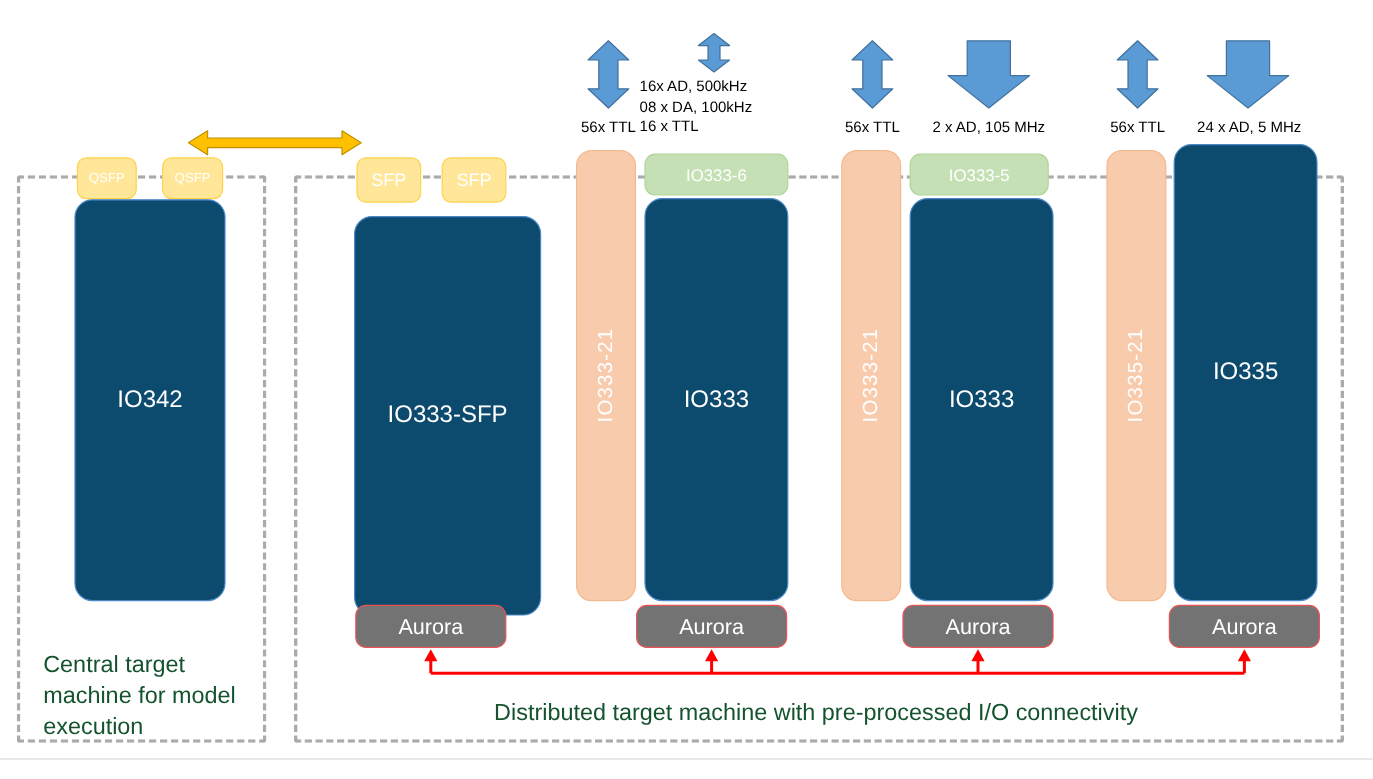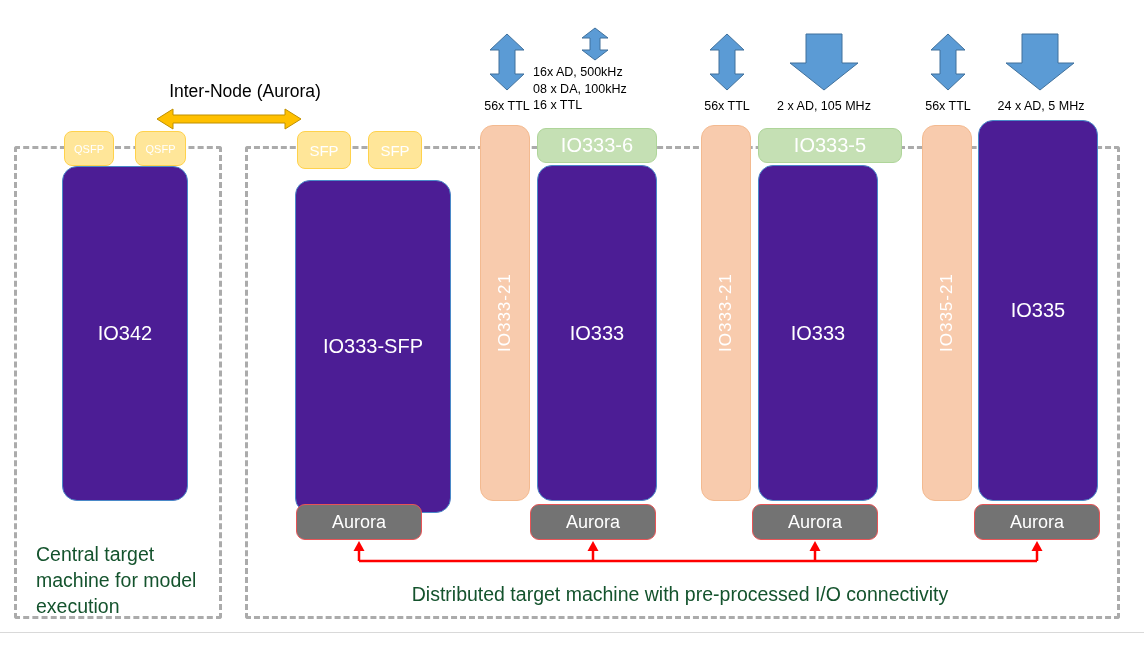--- a/index.html
+++ b/index.html
@@ -1,25 +1,25 @@
 <!DOCTYPE html>
 <html><head>
 <meta charset="utf-8">
 <style>
   * { margin:0; padding:0; box-sizing:border-box; }
   html,body { background:#ffffff; }
   body { font-family:"Liberation Sans", sans-serif; }
   .canvas { position:relative; width:1144px; height:649px; background:#ffffff; overflow:hidden; }
   .dashed-box { position:absolute; border:3px dashed #ABABAB; border-radius:3px; background:transparent; }
   .box { position:absolute; display:flex; align-items:center; justify-content:center; color:#ffffff; text-align:center; }
-  .blue-box { background:#4c1d95; border:1px solid #4A89C8; border-radius:15px; font-size:20px; }
+  .blue-box { background:#0c4a6e; border:1px solid #4A89C8; border-radius:15px; font-size:20px; }
   .port { background:#FFE699; border:1px solid #FFD24C; border-radius:8px; color:#ffffff; }
   .qsfp { font-size:11px; }
   .sfp { font-size:15px; }
-  .green-box { background:#C5E0B4; border:1px solid #AFD59A; border-radius:9px; font-size:20px; }
+  .green-box { background:#C5E0B4; border:1px solid #AFD59A; border-radius:9px; font-size:14px; }
   .peach-col { background:#F8CBAD; border:1px solid #F3BA90; border-radius:13px; font-size:17px;
                writing-mode:vertical-rl; transform:rotate(180deg); letter-spacing:1px; }
   .aurora { background:#737373; border:1px solid #E85456; border-radius:9px; font-size:18px; }
   .caption { position:absolute; color:#14532d; font-size:19.5px; line-height:26px; }
   .note { position:absolute; color:#000000; font-size:12.5px; line-height:16.5px; white-space:nowrap; }
   .center { text-align:center; }
   .svgabs { position:absolute; display:block; }
   .divider { position:absolute; left:0; width:1144px; height:1px; background:#D9D9D9; }
 </style>
 </head>
@@ -28,37 +28,36 @@
 <div class="canvas">
 
   <div class="dashed-box" style="left:14px; top:146px; width:208px; height:473px;"></div>
   <div class="dashed-box" style="left:245px; top:146px; width:875px; height:473px;"></div>
 
   <div class="box port qsfp" style="left:64px; top:131px; width:50px; height:35px;">QSFP</div>
   <div class="box port qsfp" style="left:135px; top:131px; width:51px; height:35px;">QSFP</div>
   <div class="box blue-box" style="left:62px; top:166px; width:126px; height:335px;">IO342</div>
   <div class="caption" style="left:36px; top:541px; width:180px;">Central target machine for model execution</div>
 
-  <div class="note center" style="left:150px; top:83px; width:190px; font-size:17.5px;">Inter-Node (Aurora)</div>
   <svg class="svgabs" style="left:156px; top:107px;" width="146" height="24" viewBox="0 0 146 24">
     <polygon points="1,12 17,2 17,8 129,8 129,2 145,12 129,22 129,16 17,16 17,22" fill="#FFC000" stroke="#BF9000" stroke-width="1" stroke-linejoin="round"></polygon>
   </svg>
 
   <div class="box port sfp" style="left:297px; top:131px; width:54px; height:38px;">SFP</div>
   <div class="box port sfp" style="left:368px; top:131px; width:54px; height:38px;">SFP</div>
   <div class="box blue-box" style="left:295px; top:180px; width:156px; height:333px;">IO333-SFP</div>
   <div class="box aurora" style="left:296px; top:504px; width:126px; height:36px;">Aurora</div>
 
   <div class="box peach-col" style="left:480px; top:125px; width:50px; height:376px;">IO333-21</div>
   <div class="box green-box" style="left:537px; top:128px; width:120px; height:35px;">IO333-6</div>
   <div class="box blue-box" style="left:537px; top:165px; width:120px; height:336px;">IO333</div>
   <div class="box aurora" style="left:530px; top:504px; width:126px; height:36px;">Aurora</div>
 
   <div class="box peach-col" style="left:701px; top:125px; width:50px; height:376px;">IO333-21</div>
-  <div class="box green-box" style="left:758px; top:128px; width:144px; height:35px;">IO333-5</div>
+  <div class="box green-box" style="left:758px; top:128px; width:116px; height:35px;">IO333-5</div>
   <div class="box blue-box" style="left:758px; top:165px; width:120px; height:336px;">IO333</div>
   <div class="box aurora" style="left:752px; top:504px; width:126px; height:36px;">Aurora</div>
 
   <div class="box peach-col" style="left:922px; top:125px; width:50px; height:376px;">IO335-21</div>
   <div class="box blue-box" style="left:978px; top:120px; width:120px; height:381px;">IO335</div>
   <div class="box aurora" style="left:974px; top:504px; width:126px; height:36px;">Aurora</div>
 
   <svg class="svgabs" style="left:489px; top:33px;" width="36" height="58" viewBox="0 0 36 58">
     <polygon points="18,1 35,17 26,17 26,41 35,41 18,57 1,41 10,41 10,17 1,17" fill="#5B9BD5" stroke="#41719C" stroke-width="1" stroke-linejoin="round"></polygon>
   </svg>

